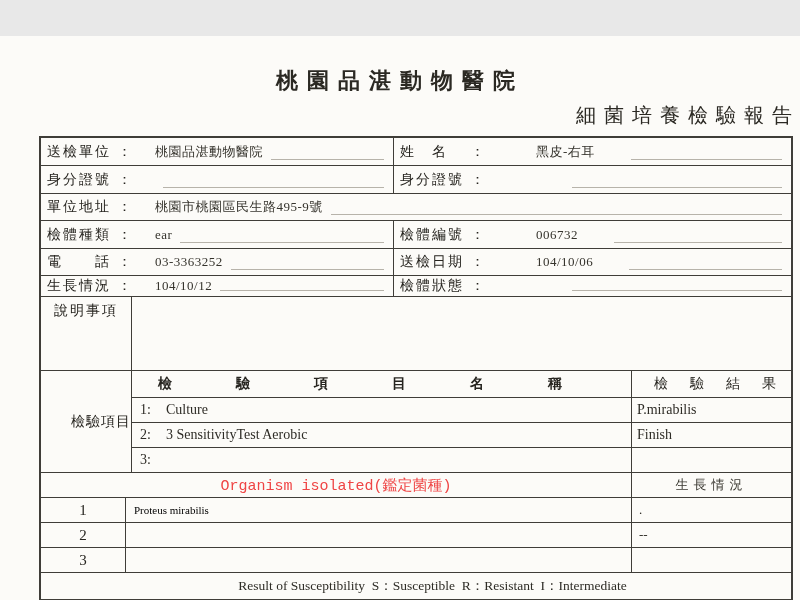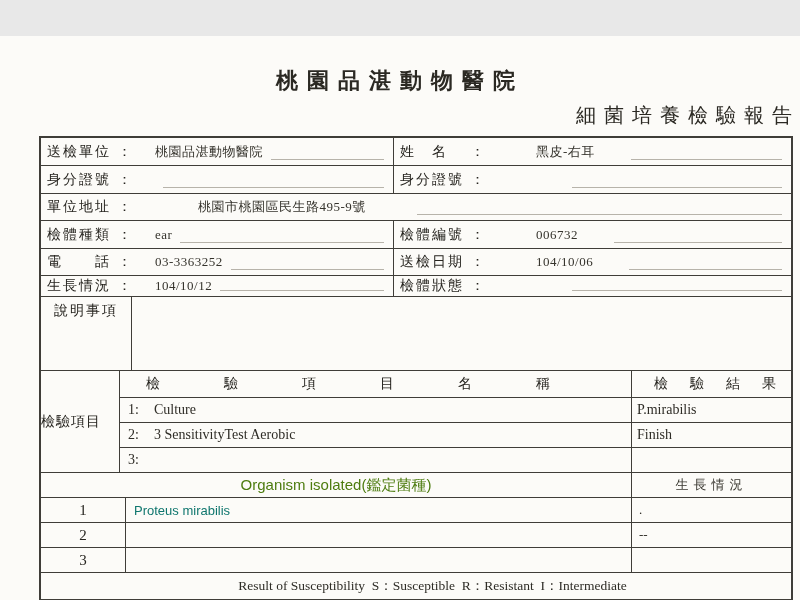--- a/index.html
+++ b/index.html
@@ -27,83 +27,83 @@
   .report-table{
     position:absolute;left:39px;top:100px;width:754px;
     border:2px solid var(--line);box-sizing:border-box;background:var(--paper);
   }
   .trow{display:flex;align-items:stretch;box-sizing:border-box;}
   .trow + .trow{border-top:1px solid var(--line);}
   .h27{height:27px}.h28{height:28px}.h21{height:21px}.h74{height:74px}
   .cell{display:flex;align-items:center;box-sizing:border-box;padding:0 6px;overflow:hidden;}
   .cl{width:352px;flex-shrink:0;}
   .cr{flex:1;border-left:1px solid var(--line);gap:28px;}
-  .cfull{flex:1;gap:43px;}
+  .cfull{flex:1;}
   .flabel{
     font-size:14px;letter-spacing:2px;white-space:pre;color:var(--ink);
     width:106px;flex-shrink:0;font-weight:500;
   }
   .fvalue{
     font-size:13px;font-family:"Liberation Serif",serif;color:#35332c;
     white-space:pre;margin-left:2px;letter-spacing:0.5px;
   }
   .fill{flex:1;align-self:flex-end;border-bottom:1px solid var(--fill);margin:0 3px 5px 8px;height:1px;}
   .notes-label-cell{
     width:91px;flex-shrink:0;border-right:1px solid var(--line);box-sizing:border-box;
     display:flex;justify-content:center;padding-top:5px;
   }
   .notes-label{font-size:14px;letter-spacing:2px;}
   .notes-content{flex:1;}
   
   .tests-label-cell{
-    width:79px;flex-shrink:0;border-right:1px solid var(--line);box-sizing:border-box;
-    display:flex;align-items:center;justify-content:flex-start;
+    width:91px;flex-shrink:0;border-right:1px solid var(--line);box-sizing:border-box;
+    display:flex;align-items:center;justify-content:flex-end;
   }
   .tests-label{font-size:14px;letter-spacing:1px;}
   .tests-right{flex:1;display:flex;flex-direction:column;min-width:0;}
   .srow{display:flex;align-items:stretch;box-sizing:border-box;}
   .srow + .srow{border-top:1px solid var(--line);}
   .h26{height:26px}.h25{height:25px}
   .th-name{
     flex:1;display:flex;align-items:center;box-sizing:border-box;overflow:hidden;
-    font-size:14px;letter-spacing:64px;padding-left:26px;white-space:nowrap;font-weight:400;
+    font-size:14px;letter-spacing:64px;padding-left:26px;white-space:nowrap;font-weight:700;
   }
   .th-result{
     width:160px;flex-shrink:0;border-left:1px solid var(--line);box-sizing:border-box;
     display:flex;align-items:center;overflow:hidden;
     font-size:14px;letter-spacing:22px;padding-left:22px;white-space:nowrap;font-weight:500;
   }
   .item-name-cell{
     flex:1;display:flex;align-items:center;box-sizing:border-box;padding-left:8px;overflow:hidden;
     font-family:"Liberation Serif",serif;font-size:14px;color:#2e2c26;
   }
   .item-no{width:26px;flex-shrink:0;}
   .item-result{
     width:160px;flex-shrink:0;border-left:1px solid var(--line);box-sizing:border-box;
     display:flex;align-items:center;padding-left:5px;overflow:hidden;
     font-family:"Liberation Serif",serif;font-size:14px;color:#2e2c26;
   }
   
   .org-header-cell{
     flex:1;display:flex;align-items:center;justify-content:center;box-sizing:border-box;
-    font-family:Liberation Sans, sans-serif;font-size:15px;color:#4d7c0f;
+    font-family:Liberation Mono, monospace;font-size:15px;color:#ef4444;
   }
   .org-growth-header{
     width:160px;flex-shrink:0;border-left:1px solid var(--line);box-sizing:border-box;
     display:flex;align-items:center;justify-content:center;
     font-size:13px;letter-spacing:5px;color:var(--ink2);
   }
   .org-no{
     width:85px;flex-shrink:0;border-right:1px solid var(--line);box-sizing:border-box;
     display:flex;align-items:center;justify-content:center;
     font-family:"Liberation Serif",serif;font-size:15px;
   }
   .org-name{
     flex:1;display:flex;align-items:center;box-sizing:border-box;padding-left:8px;overflow:hidden;
-    font-family:Liberation Sans, sans-serif;font-size:13px;color:#0f766e;
+    font-family:Liberation Serif, serif;font-size:11px;color:#000000;
   }
   .org-growth{
     width:160px;flex-shrink:0;border-left:1px solid var(--line);box-sizing:border-box;
     display:flex;align-items:center;padding-left:7px;
     font-family:"Liberation Serif",serif;font-size:13px;color:#2e2c26;
   }
   .footer-row{
     display:flex;align-items:center;justify-content:center;height:27px;
     border-top:1px solid var(--line);box-sizing:border-box;
     font-family:"Liberation Serif",serif;font-size:13.5px;color:#2e2c26;white-space:pre;padding-left:33px;

